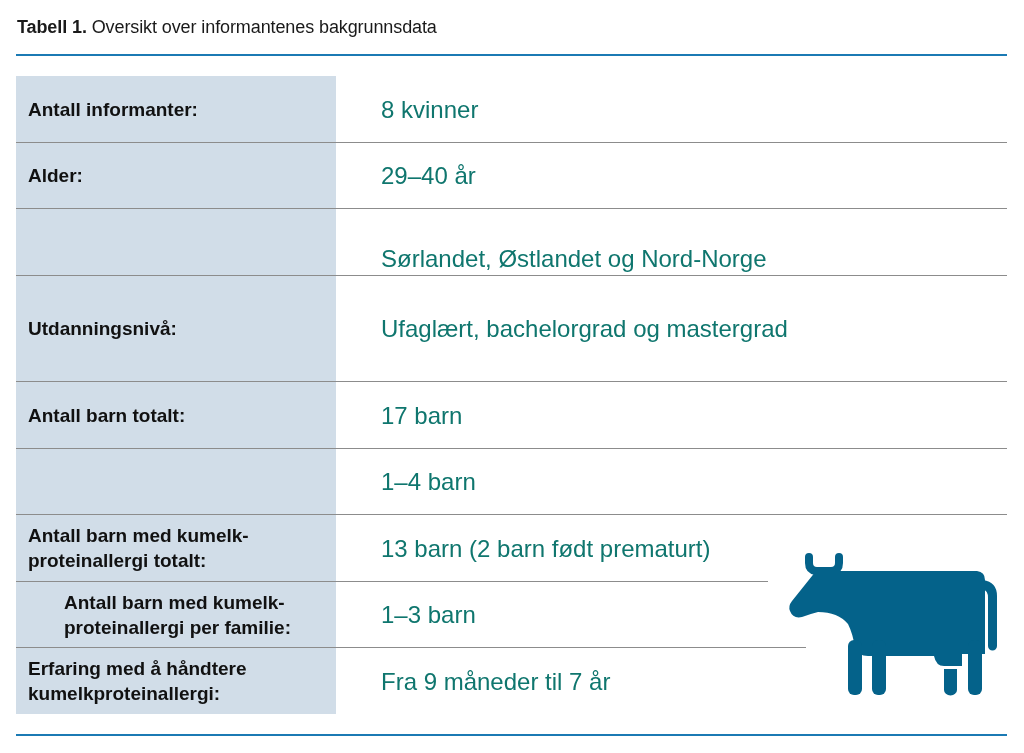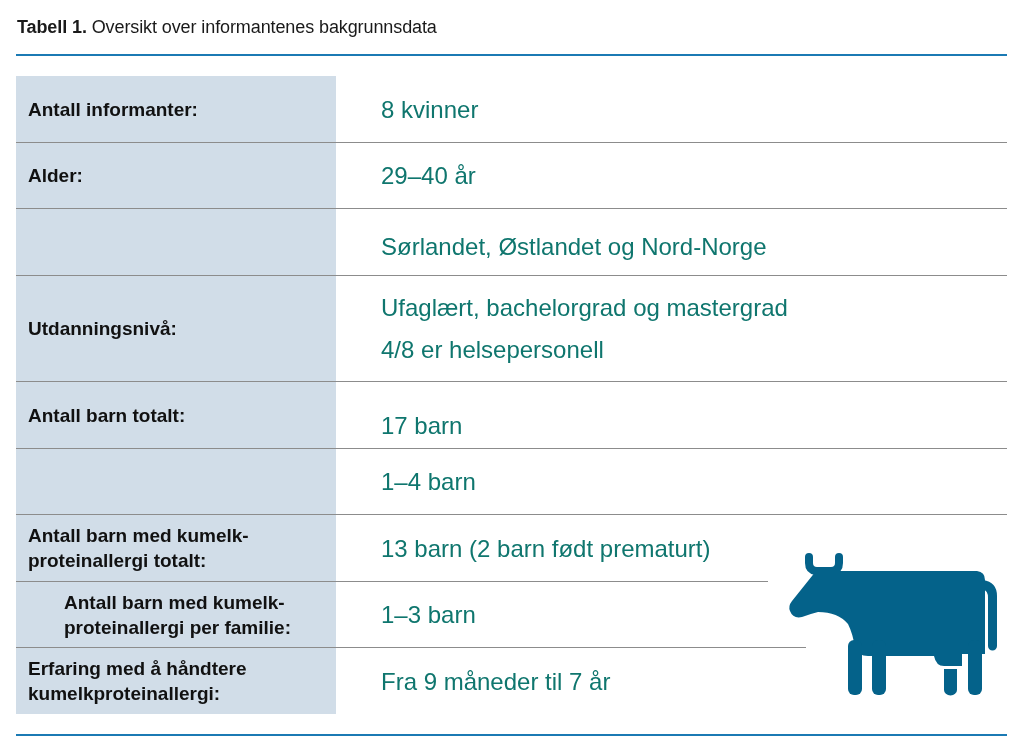--- a/index.html
+++ b/index.html
@@ -107,38 +107,37 @@
 
 <div class="row" style="top:143px;height:65px;">
   <div class="label" style="top:0;height:65px;">Alder:</div>
   <div class="value" style="top:0;height:65px;">
       <span>29–40 år</span>
     </div>
 </div>
 <div class="sep" style="top:208px;width:991px;"></div>
 
 <div class="row" style="top:209px;height:66px;">
-  <div class="value" style="top:4px;height:66px;">
+  <div class="value" style="top:16px;height:66px;">
       <span>Sørlandet, Østlandet og Nord-Norge</span>
     </div>
 </div>
 <div class="sep" style="top:275px;width:991px;"></div>
 
 <div class="row" style="top:276px;height:105px;">
   <div class="label" style="top:0;height:105px;text-align:right;">Utdanningsnivå:</div>
   <div class="value" style="top:0;height:105px;">
     <span>Ufaglært, bachelorgrad og mastergrad</span>
-    <span class="v2">4/8 er helsepersonell</span>
   </div>
 </div>
 <div class="sep" style="top:381px;width:991px;"></div>
 
 <div class="row" style="top:382px;height:66px;">
   <div class="label" style="top:0;height:66px;">Antall barn totalt:</div>
-  <div class="value" style="top:10px;height:66px;text-align:right;">
+  <div class="value" style="top:0;height:66px;text-align:right;">
       <span>17 barn</span>
     </div>
 </div>
 <div class="sep" style="top:448px;width:991px;"></div>
 
 <div class="row" style="top:449px;height:65px;">
   <div class="value" style="top:0;height:65px;">
       <span>1–4 barn</span>
     </div>
 </div>

